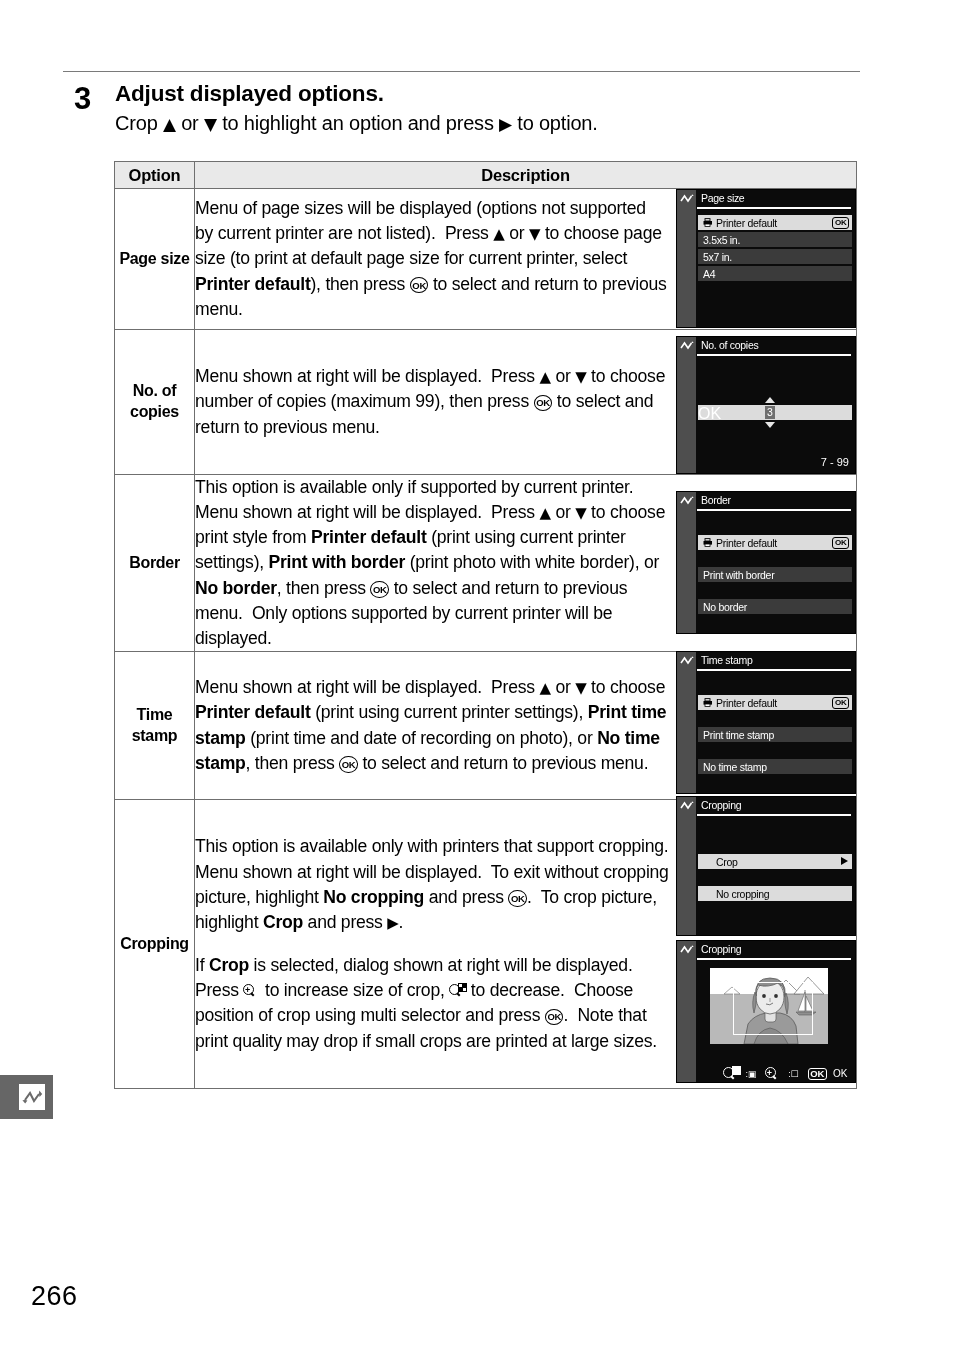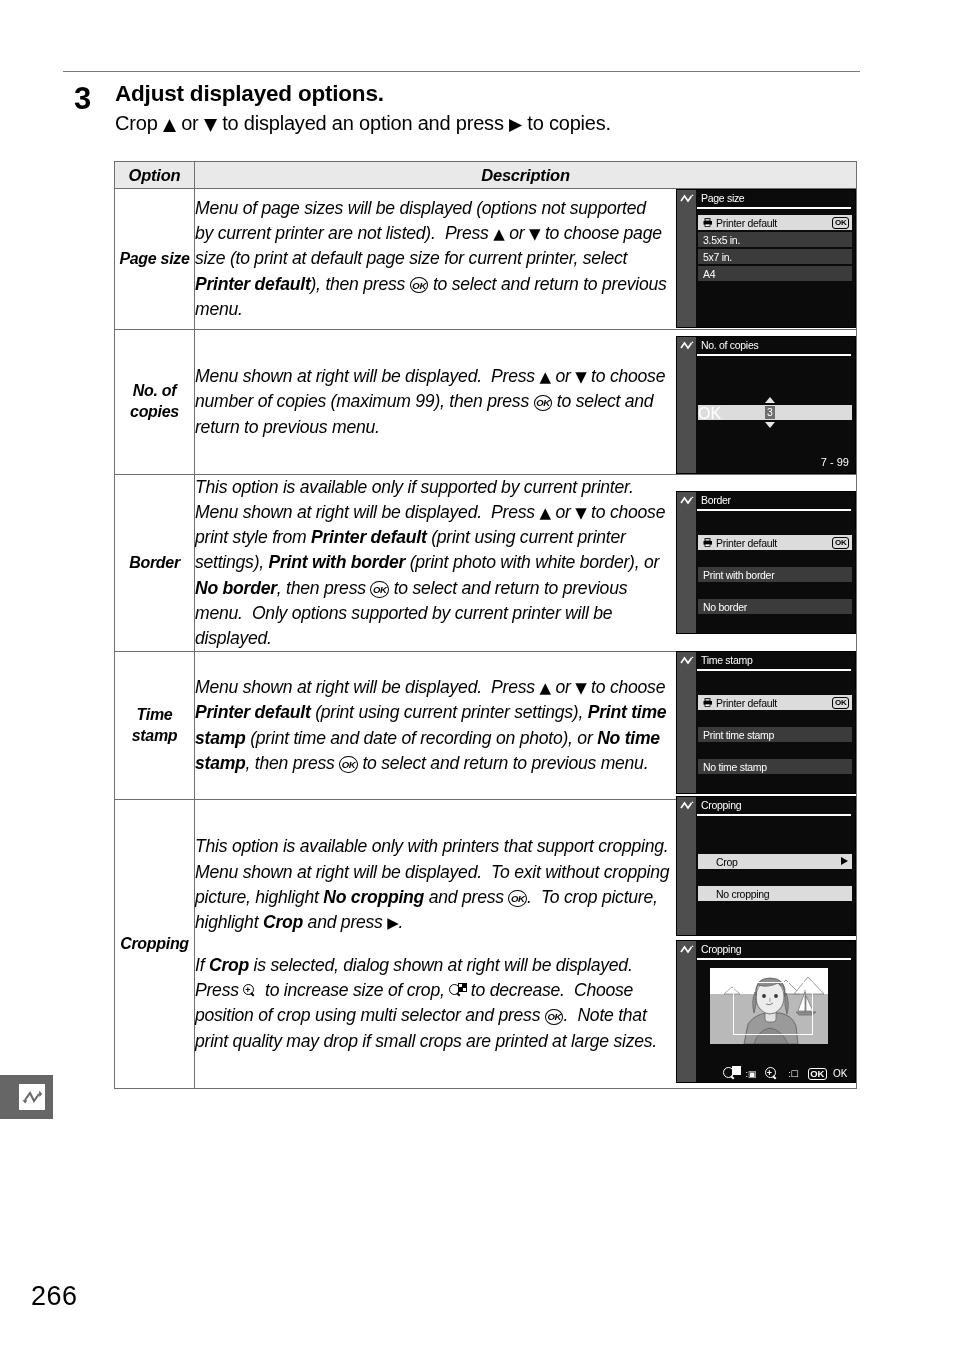--- a/index.html
+++ b/index.html
@@ -69,21 +69,20 @@
     left: 114px;
     top: 161px;
     width: 742px;
     border-collapse: collapse;
     table-layout: fixed;
   }
   .tbl td, .tbl th {
     border: 1px solid #6f6f6f;
     vertical-align: middle;
     padding: 0;
-    font-style: italic;
   }
   .tbl thead th {
     background: #e9e9e9;
     font-size: 16.5px;
     font-weight: bold;
     height: 26px;
     letter-spacing: -0.2px;
   }
   col.c-opt { width: 80px; }
   col.c-desc { width: 662px; }
@@ -369,21 +368,21 @@
 <body>
 
 <div class="page">
 
   <div class="top-rule"></div>
 
   <div class="step-wrap">
     <div class="step-num">3</div>
     <div class="step-title">Adjust displayed options.</div>
     <div class="step-sub">
-      <span>Crop </span><span class="gly">▲</span><span> or </span><span class="gly">▼</span><span> to displayed an option and press </span><span class="gly">▶</span><span> to copies.</span>
+      <span>Crop </span><span class="gly">▲</span><span> or </span><span class="gly">▼</span><span> to highlight an option and press </span><span class="gly">▶</span><span> to option.</span>
     </div>
   </div>
 
   <table class="tbl">
     <colgroup>
         <col class="c-opt">
         <col class="c-desc">
       </colgroup>
     <thead>
       <tr>

